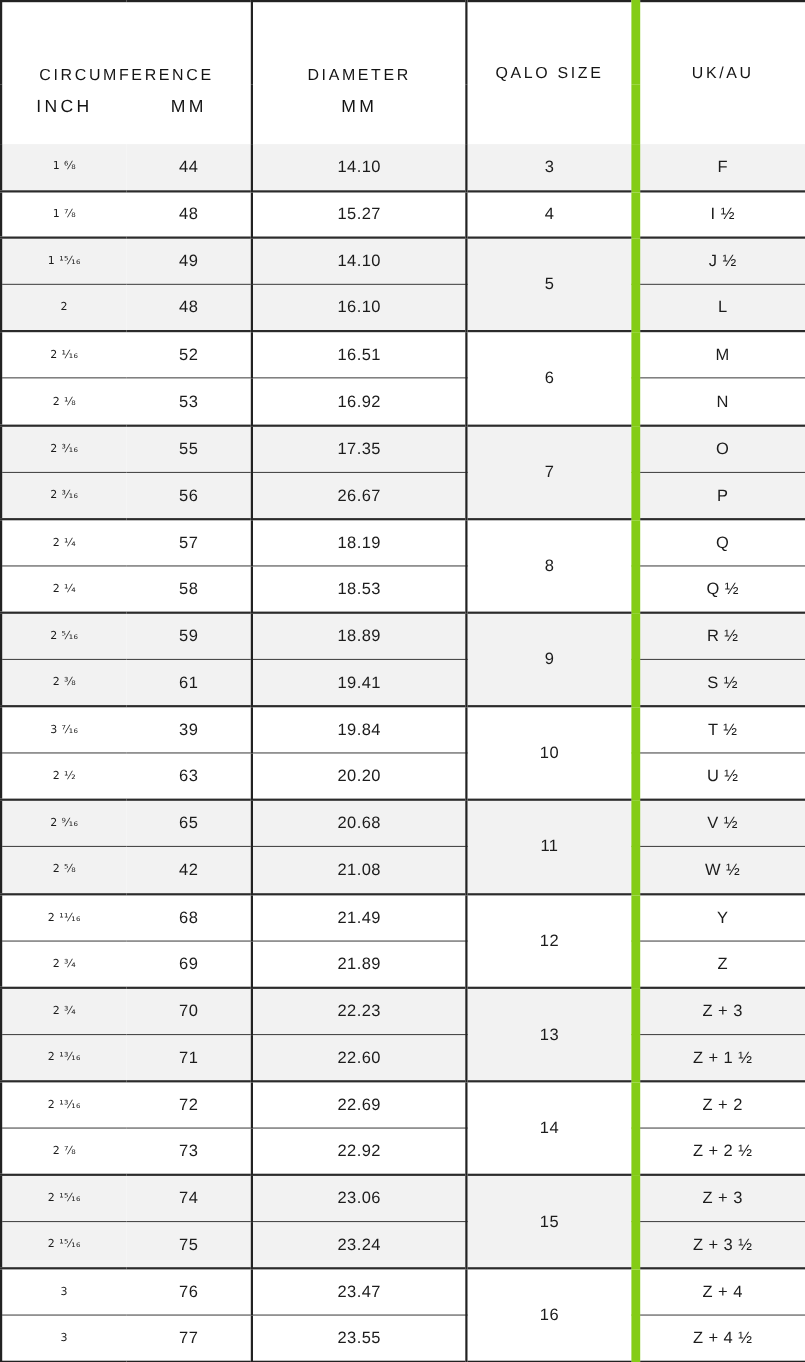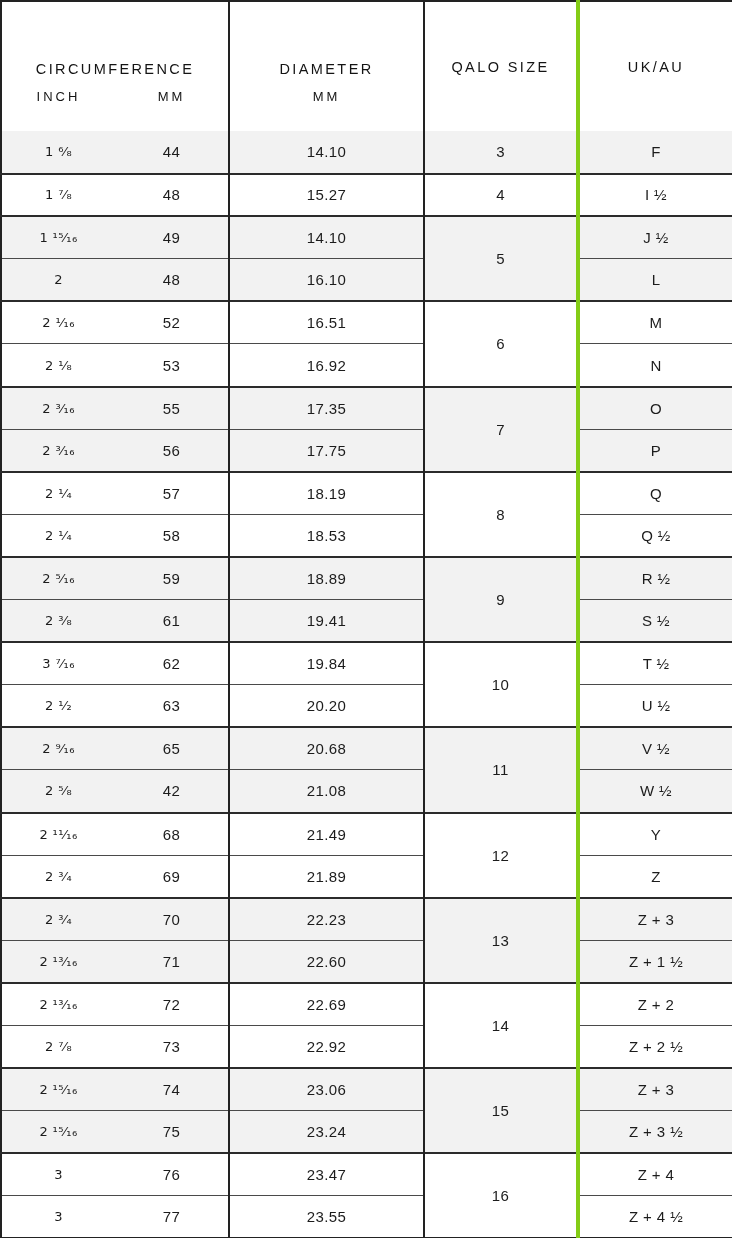--- a/index.html
+++ b/index.html
@@ -42,48 +42,48 @@
     color: #141414;
     vertical-align: bottom;
     padding-top: 34px;
   }
   thead th.span-head {
     font-size: 14.5px;
     letter-spacing: 2.4px;
     color: #141414;
   }
   .sub-label {
-    font-size: 13px;
+    font-size: 16px;
     letter-spacing: 3px;
     color: #141414;
     vertical-align: top;
     padding-top: 12px;
   }
 
   tbody td {
     font-size: 15px;
     letter-spacing: 0.4px;
     color: #1c1c1c;
   }
   tbody tr { height: 42.6px; }
 
   
   .sep-left  { border-left: 2px solid #222222; }
-  .sep-right { border-right: 4px solid #84cc16; }
+  .sep-right { border-right: 8px solid #84cc16; }
 
   
   tr.group-start td { border-top: 2px solid #2b2b2b; }
   
   td.inner-top { border-top: 1px solid #4a4a4a; }
 
   tr.shaded td { background: #f2f2f2; }
 
   .inch-cell {
     font-family: "DejaVu Sans", "Liberation Sans", sans-serif;
-    font-size: 13px;
+    font-size: 10px;
   }
 </style>
 </head>
 <body>
 
 <table class="size-chart">
   <colgroup>
     <col class="c-inch">
       <col class="c-mm">
       <col class="c-diam">
@@ -147,21 +147,21 @@
       <tr class="shaded group-start">
         <td class="inch-cell">2 ³⁄₁₆</td>
         <td class="mm-cell">55</td>
         <td class="diameter-cell sep-left">17.35</td>
         <td class="qalo-cell sep-left sep-right" rowspan="2">7</td>
         <td class="ukau-cell">O</td>
       </tr>
       <tr class="shaded">
         <td class="inch-cell inner-top">2 ³⁄₁₆</td>
         <td class="mm-cell inner-top">56</td>
-        <td class="diameter-cell sep-left inner-top">17.75</td>
+        <td class="diameter-cell sep-left inner-top">26.67</td>
         <td class="ukau-cell inner-top">P</td>
       </tr>
       <tr class="group-start">
         <td class="inch-cell">2 ¹⁄₄</td>
         <td class="mm-cell">57</td>
         <td class="diameter-cell sep-left">18.19</td>
         <td class="qalo-cell sep-left sep-right" rowspan="2">8</td>
         <td class="ukau-cell">Q</td>
       </tr>
       <tr>
@@ -178,21 +178,21 @@
         <td class="ukau-cell">R ½</td>
       </tr>
       <tr class="shaded">
         <td class="inch-cell inner-top">2 ³⁄₈</td>
         <td class="mm-cell inner-top">61</td>
         <td class="diameter-cell sep-left inner-top">19.41</td>
         <td class="ukau-cell inner-top">S ½</td>
       </tr>
       <tr class="group-start">
         <td class="inch-cell">3 ⁷⁄₁₆</td>
-        <td class="mm-cell">62</td>
+        <td class="mm-cell">39</td>
         <td class="diameter-cell sep-left">19.84</td>
         <td class="qalo-cell sep-left sep-right" rowspan="2">10</td>
         <td class="ukau-cell">T ½</td>
       </tr>
       <tr>
         <td class="inch-cell inner-top">2 ¹⁄₂</td>
         <td class="mm-cell inner-top">63</td>
         <td class="diameter-cell sep-left inner-top">20.20</td>
         <td class="ukau-cell inner-top">U ½</td>
       </tr>

